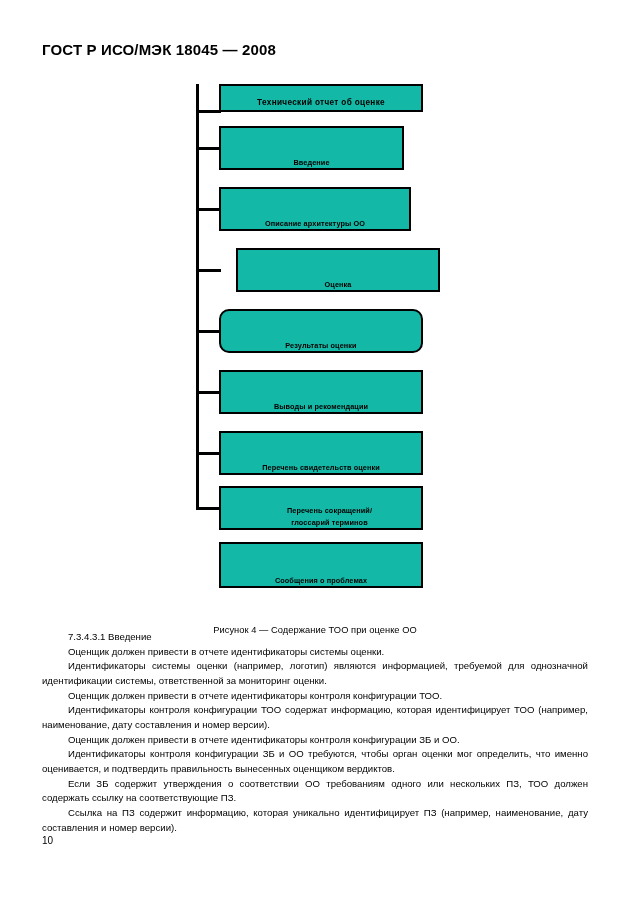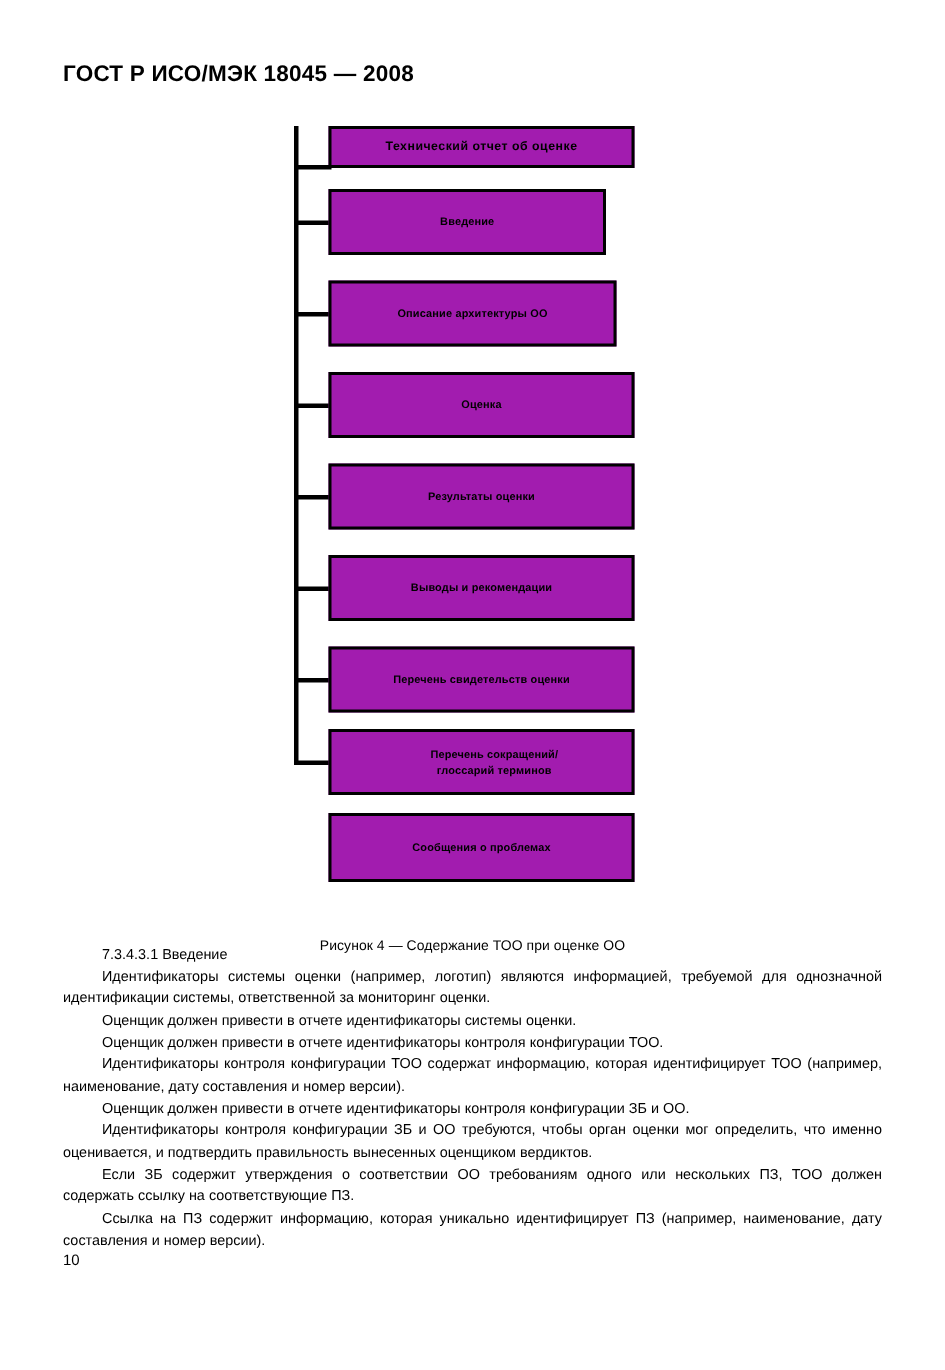--- a/index.html
+++ b/index.html
@@ -36,24 +36,24 @@
     position: absolute;
     left: 0;
     top: 0;
     width: 630px;
     height: 600px;
   }
 
   .fig-box {
     position: absolute;
     box-sizing: border-box;
-    background: #a21caf;
+    background: #14b8a6;
     border: 2.5px solid #000000;
     display: flex;
-    align-items: center;
+    align-items: flex-end;
     justify-content: center;
     text-align: center;
     font-size: 7.3px;
     font-weight: bold;
     letter-spacing: 0.1px;
     line-height: 1.55;
     padding: 0 6px;
   }
   .fig-box.title-box {
     font-size: 8.2px;
@@ -136,26 +136,26 @@
     <div class="fig-box" style="left:219px; top:126px; width:185px; height:44px;">
       <span class="box-label">Введение</span>
     </div>
 
     <div class="stub" style="left:196px; top:208px; width:25px;"></div>
     <div class="fig-box" style="left:219px; top:187px; width:192px; height:44px;">
       <span class="box-label">Описание архитектуры ОО</span>
     </div>
 
     <div class="stub" style="left:196px; top:269px; width:25px;"></div>
-    <div class="fig-box" style="left:219px; top:248px; width:204px; height:44px;">
+    <div class="fig-box" style="left:236px; top:248px; width:204px; height:44px;">
       <span class="box-label">Оценка</span>
     </div>
 
     <div class="stub" style="left:196px; top:330px; width:25px;"></div>
-    <div class="fig-box" style="left:219px; top:309px; width:204px; height:44px;">
+    <div class="fig-box" style="left:219px; top:309px; width:204px; height:44px;border-radius:10px;">
       <span class="box-label">Результаты оценки</span>
     </div>
 
     <div class="stub" style="left:196px; top:391px; width:25px;"></div>
     <div class="fig-box" style="left:219px; top:370px; width:204px; height:44px;">
       <span class="box-label">Выводы и рекомендации</span>
     </div>
 
     <div class="stub" style="left:196px; top:452px; width:25px;"></div>
     <div class="fig-box" style="left:219px; top:431px; width:204px; height:44px;">
@@ -171,22 +171,22 @@
     <div class="fig-box" style="left:219px; top:542px; width:204px; height:46px;">
       <span class="box-label">Сообщения о проблемах</span>
     </div>
 
   </div>
 
   <div class="fig-caption">Рисунок 4 — Содержание ТОО при оценке ОО</div>
 
   <div class="body-copy">
     <p class="no-indent" style="text-indent:26px;">7.3.4.3.1 Введение</p>
+    <p>Оценщик должен привести в отчете идентификаторы системы оценки.</p>
     <p>Идентификаторы системы оценки (например, логотип) являются информацией, требуемой для однозначной идентификации системы, ответственной за мониторинг оценки.</p>
-    <p>Оценщик должен привести в отчете идентификаторы системы оценки.</p>
     <p>Оценщик должен привести в отчете идентификаторы контроля конфигурации ТОО.</p>
     <p>Идентификаторы контроля конфигурации ТОО содержат информацию, которая идентифицирует ТОО (например, наименование, дату составления и номер версии).</p>
     <p>Оценщик должен привести в отчете идентификаторы контроля  конфигурации ЗБ и ОО.</p>
     <p>Идентификаторы контроля  конфигурации ЗБ и ОО требуются, чтобы орган оценки мог определить, что именно оценивается, и подтвердить правильность  вынесенных оценщиком вердиктов.</p>
     <p>Если ЗБ содержит утверждения о соответствии ОО требованиям  одного  или  нескольких ПЗ, ТОО должен содержать ссылку на соответствующие ПЗ.</p>
     <p>Ссылка на ПЗ содержит информацию, которая уникально идентифицирует ПЗ (например, наименование, дату составления и номер версии).</p>
   </div>
 
   <div class="folio">10</div>
 

